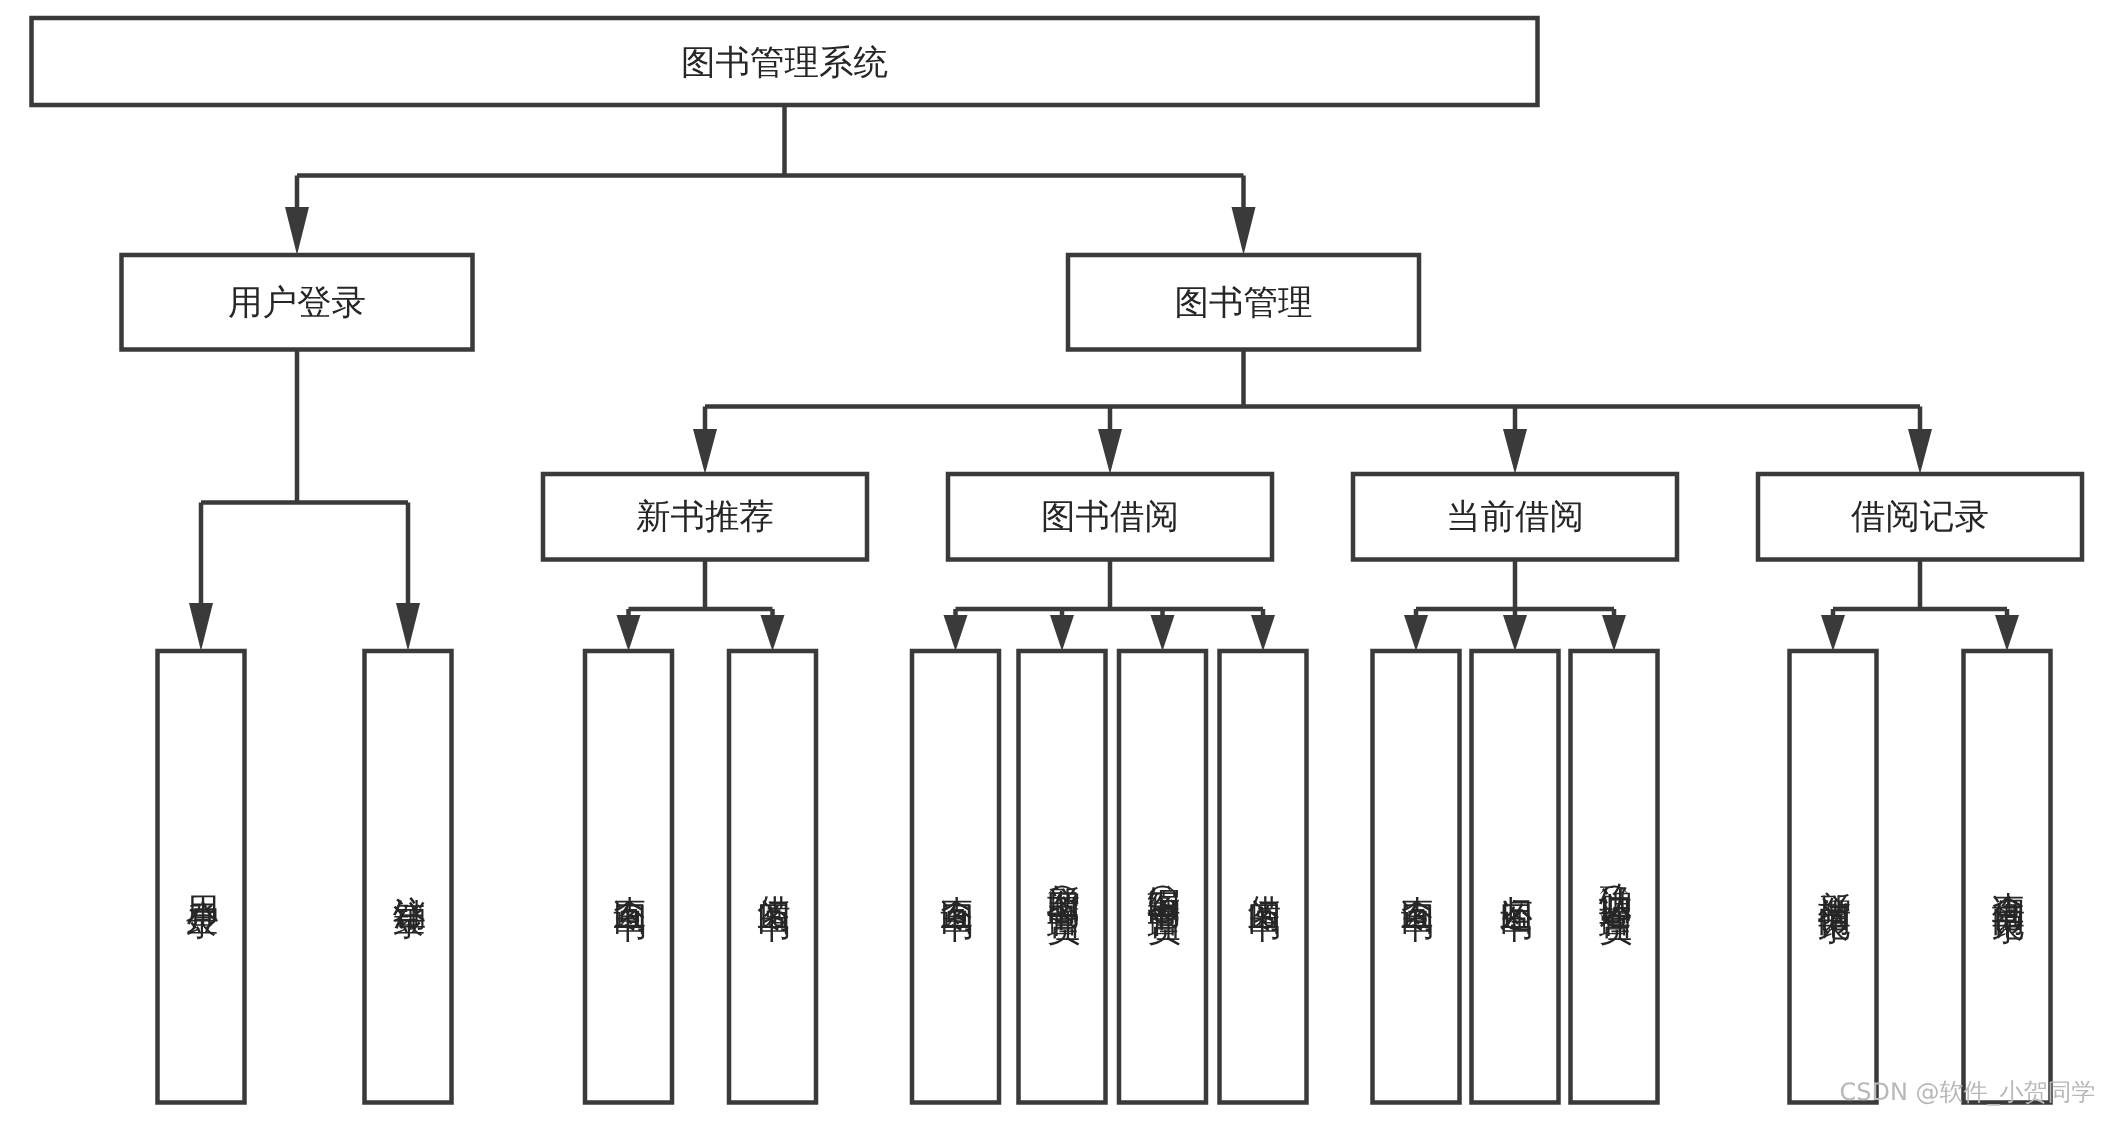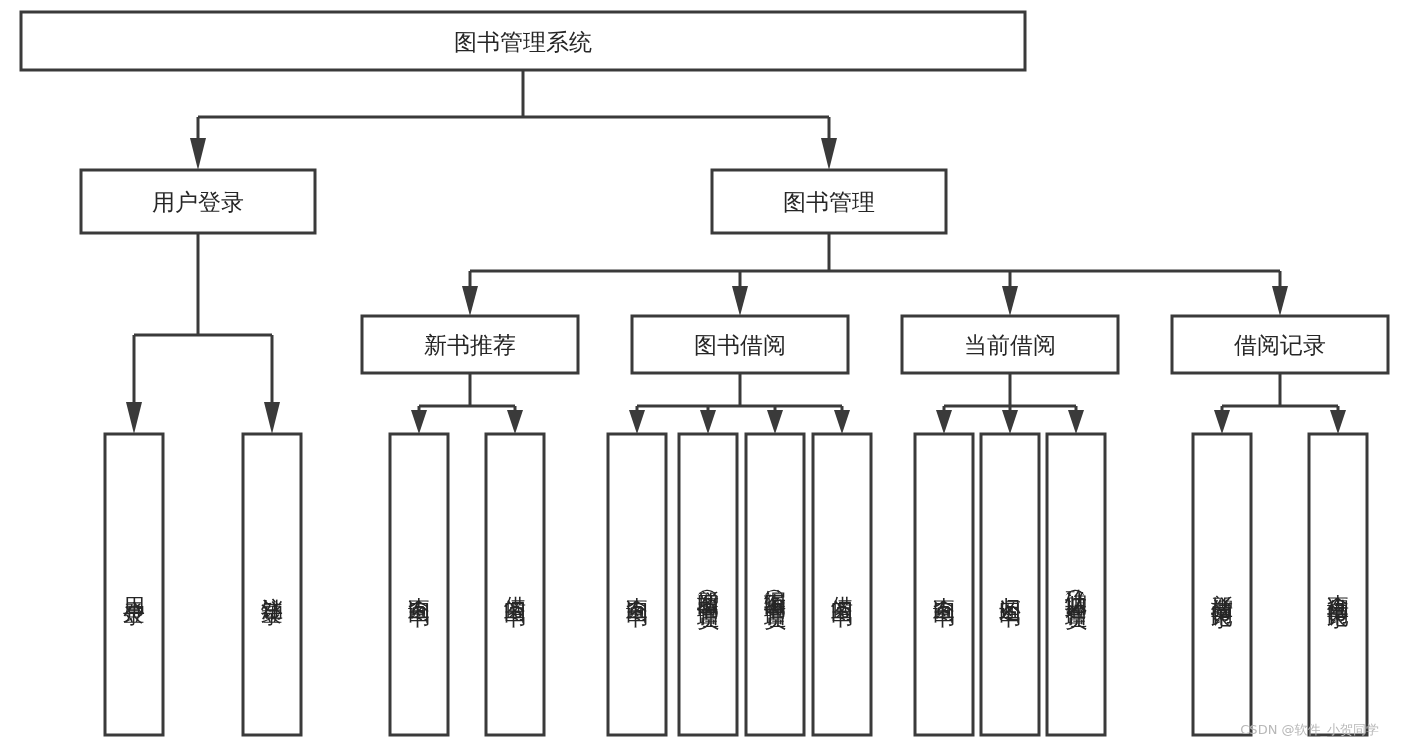--- a/index.html
+++ b/index.html
@@ -61,24 +61,24 @@
     letter-spacing: 3px;
     white-space: nowrap;
     display: flex;
     align-items: center;
     justify-content: center;
     pointer-events: none;
     user-select: none;
   }
   .watermark {
     position: absolute;
-    right: 26px;
+    right: 8px;
     bottom: 8px;
     font-family: "DejaVu Sans", "Liberation Sans", sans-serif;
-    font-size: 13px;
+    font-size: 16px;
     color: #b8b8b8;
     white-space: nowrap;
     user-select: none;
   }
 </style>
 </head>
 <body>
 
 <div id="diagram-root">
 

